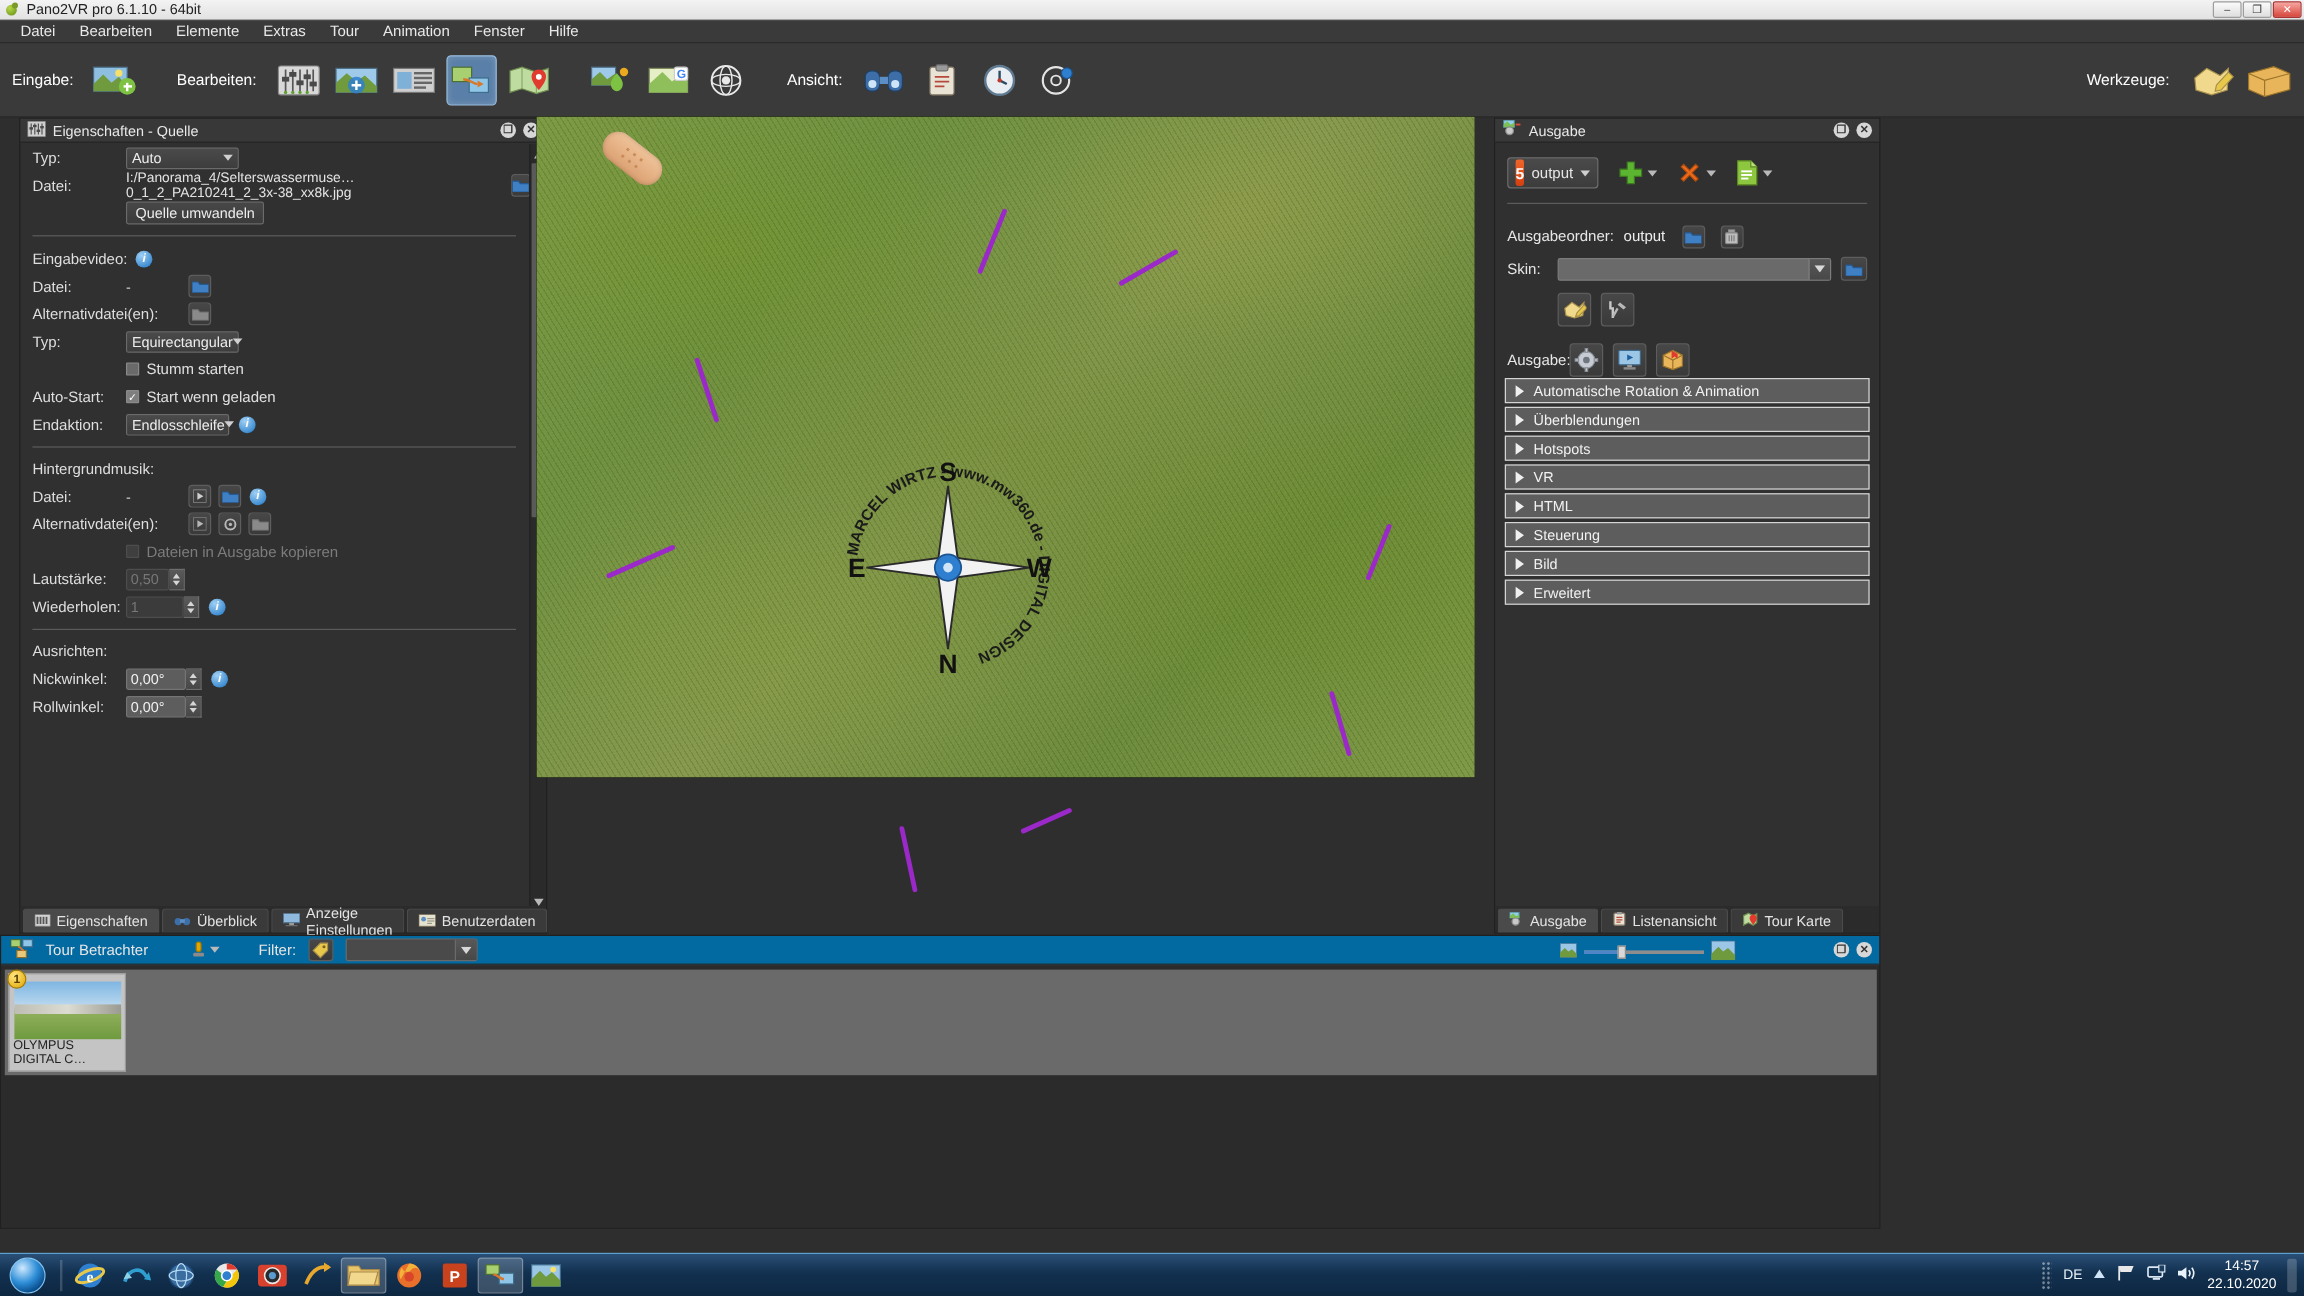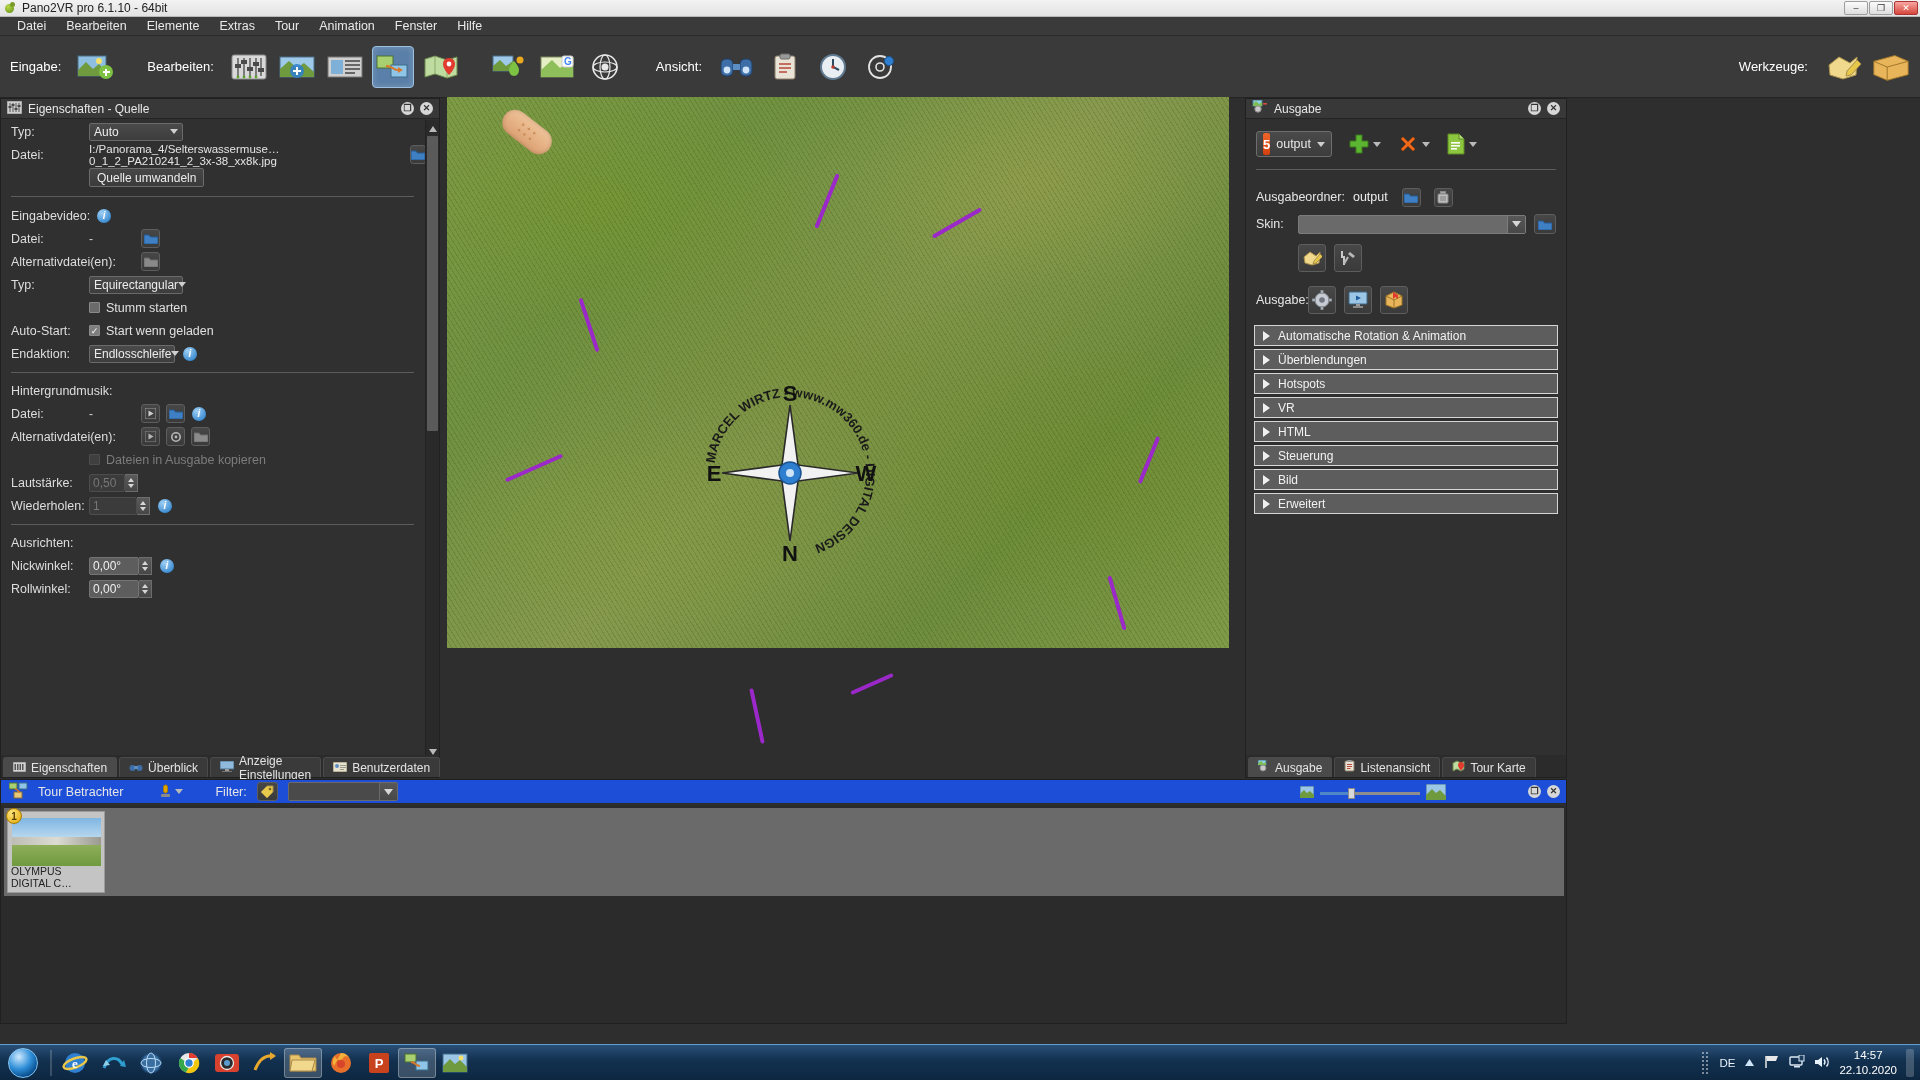--- a/index.html
+++ b/index.html
@@ -57,21 +57,21 @@
   .panel-head {
     height:20px; background:#383838; display:flex; align-items:center;
     padding:0 6px; gap:6px; border-bottom:1px solid #242424;
   }
   .panel-head .ptitle { font-size:12px; color:#e8e8e8; }
   .panel-head .phbtns { margin-left:auto; display:flex; gap:6px; align-items:center;}
   .circbtn { width:13px; height:13px; border-radius:50%; background:#d7d7d7; color:#333;
     font-size:9px; display:flex; align-items:center; justify-content:center; font-weight:bold; line-height:1;}
 
   
-  #leftpanel { left:0; top:98px; width:440px; height:680px; }
+  #leftpanel { left:16px; top:98px; width:440px; height:680px; }
   .props { position:absolute; left:0; top:21px; width:425px; height:637px; overflow:hidden; }
   .scrolltrack { position:absolute; right:0; top:21px; width:14px; height:637px; background:#2a2a2a; border-left:1px solid #222;}
   .scrollthumb { position:absolute; left:1px; top:16px; width:11px; height:295px; background:#5a5a5a; border-radius:1px;}
   .scrollarrow { position:absolute; left:2px; width:10px; height:10px; }
   .row { display:flex; align-items:center; height:23px; padding-left:10px; }
   .lbl { width:78px; font-size:12.5px; color:#dedede; flex:none;}
   .sect-title { font-size:12.5px; color:#dedede; padding-left:10px; height:22px; display:flex; align-items:center;}
   .hr { height:1px; background:#5c5c5c; margin:7px 12px 7px 10px; }
   .combo {
     height:18px; background:linear-gradient(#4a4a4a,#3d3d3d); border:1px solid #6a6a6a;
@@ -152,21 +152,21 @@
     border-radius:2px; color:#fff; font-weight:bold; font-size:13px;
     display:flex;align-items:center;justify-content:center;}
   .skinsel{height:19px;background:#6a6a6a;border:1px solid #7c7c7c;border-radius:2px;display:flex;align-items:center;}
   .skinsel .caret{margin-left:auto;width:18px;height:100%;display:flex;align-items:center;justify-content:center;
     border-left:1px solid #7c7c7c;background:linear-gradient(#585858,#484848);}
   .bigbtn{width:28px;height:28px;border:1px solid #5d5d5d;border-radius:3px;
     background:linear-gradient(#474747,#3a3a3a);display:flex;align-items:center;justify-content:center;}
 
   
   #tourpanel { left:0; top:779px; width:1567px; height:245px; }
-  .tour-head { height:24px; background:#1d4ed8; display:flex; align-items:center; gap:10px; padding:0 8px;
+  .tour-head { height:24px; background:#0369a1; display:flex; align-items:center; gap:10px; padding:0 8px;
      border-bottom:1px solid #2a2a2a; position:relative;}
   .tour-area { position:absolute; left:0; top:25px; right:0; bottom:0; background:#2b2b2b; }
   .thumb-strip { position:absolute; left:3px; top:3px; width:1560px; height:88px; background:#6a6a6a; }
   .thumb { position:absolute; left:3px; top:3px; width:98px; height:82px; background:#c4c4c4;
     border:1px solid #9b9b9b; }
   .thumb .imgbox { position:absolute; left:4px; top:6px; width:89px; height:48px; overflow:hidden;
      background:linear-gradient(#7fb6e2 0%,#b9d8ef 42%,#8fae5b 55%,#6f9a3e 100%); }
   .thumb .imgbox::after{content:"";position:absolute;left:0;right:0;top:40%;height:16%;
      background:linear-gradient(90deg,#bdbdb4,#dcdcd2,#9a9a90);}
   .thumb .badge { position:absolute; left:-2px; top:-4px; width:16px; height:16px; border-radius:50%;
@@ -840,21 +840,21 @@
         <span class="bigbtn">
           <svg width="20" height="18" viewBox="0 0 20 18">
               <path d="M2 5 L10 1 L18 5 L18 14 L10 17 L2 14 Z" fill="#e8b55a" stroke="#9c7428"></path>
               <path d="M2 5 L10 9 L18 5" fill="none" stroke="#9c7428"></path>
               <path d="M10 9 v8" stroke="#9c7428"></path>
               <path d="M9 1 l5 3 v4 l-2.5 -2 l-2.5 2 z" fill="#e03b2e"></path>
             </svg>
         </span>
       </div>
 
-      <div style="margin-top:11px">
+      <div style="margin-top:1px">
         <div class="acc">
           <span class="tri"></span>
           <span>Automatische Rotation &amp; Animation</span>
         </div>
         <div class="acc">
           <span class="tri"></span>
           <span>Überblendungen</span>
         </div>
         <div class="acc">
           <span class="tri"></span>

